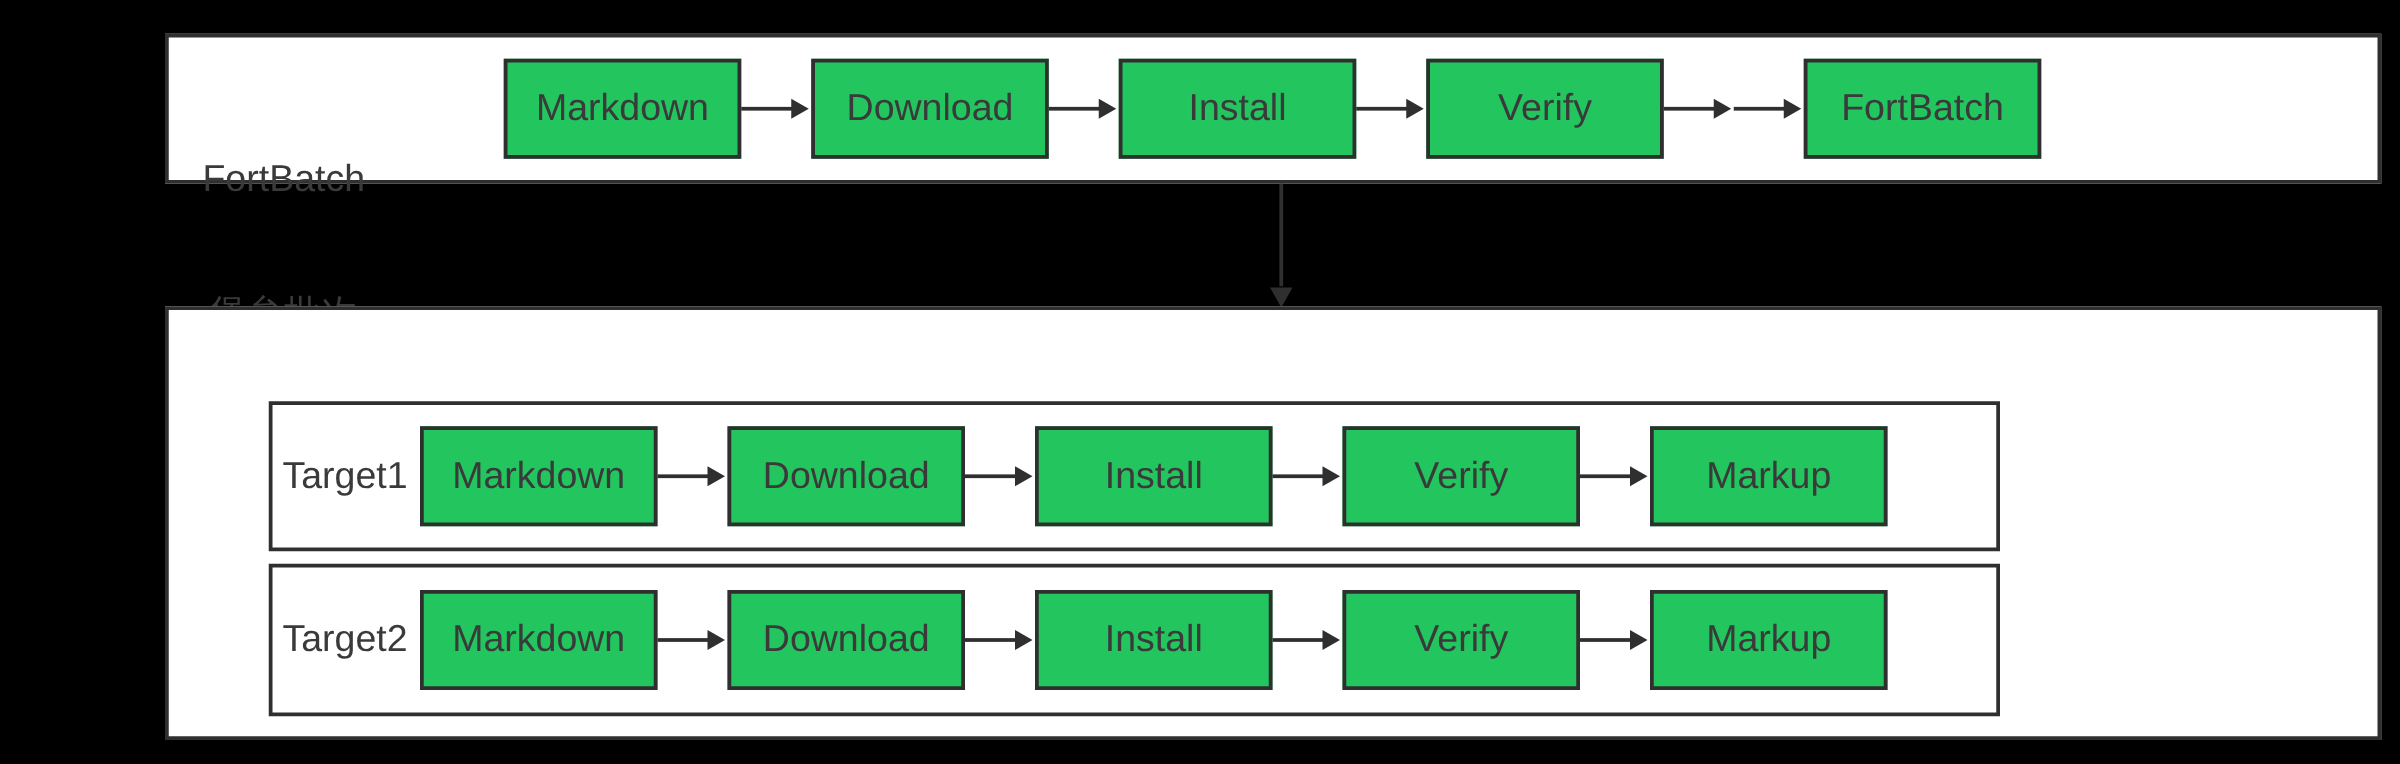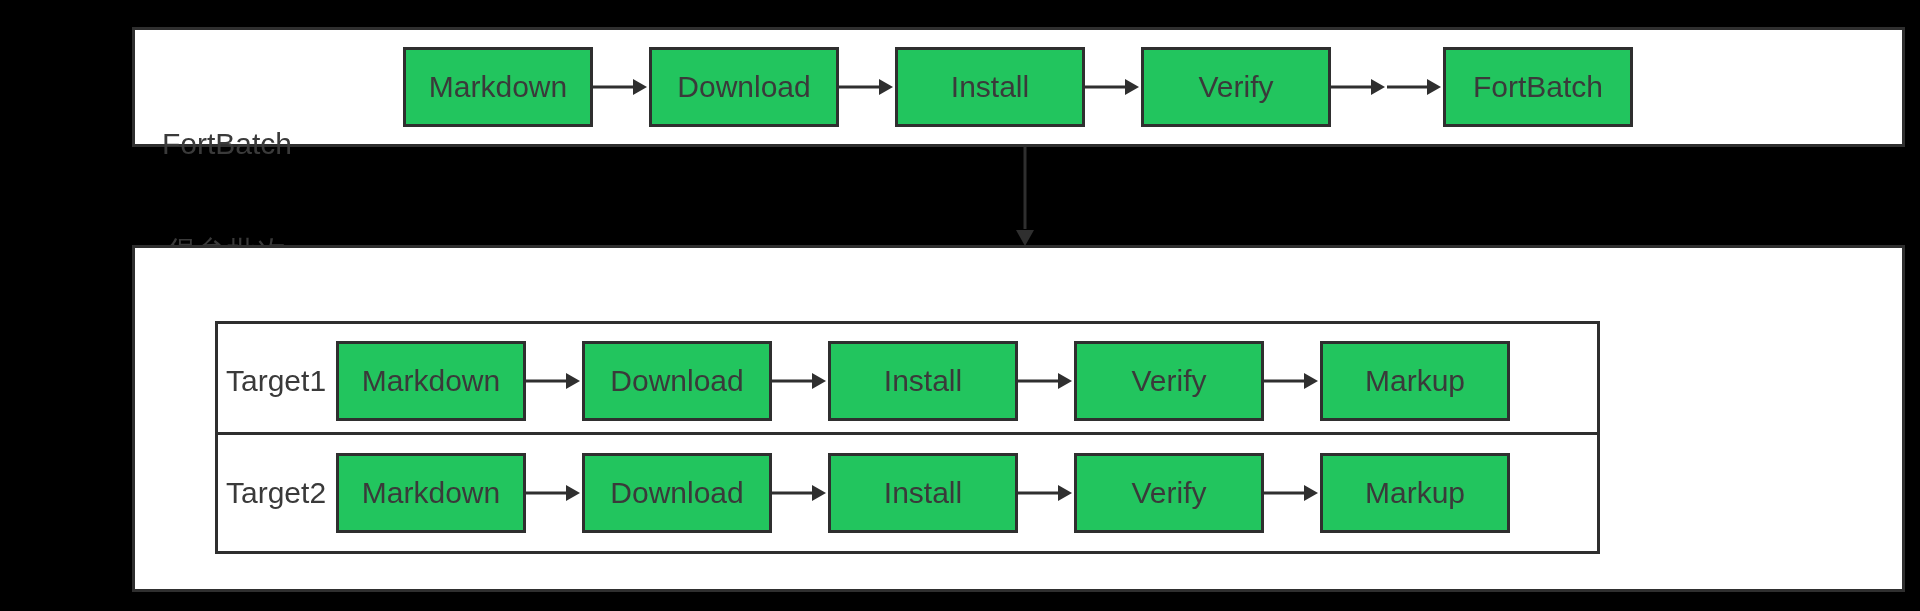--- a/index.html
+++ b/index.html
@@ -32,21 +32,21 @@
   #label-fortbatch { left: 2px; top: 24px; width: 180px; }
   #label-batch1    { left: 10px; top: 147px; width: 180px; text-align: left; padding-left: 8px; }
 
   
   .target-frame {
     position: absolute;
     background: #ffffff;
     border: 3px solid #2f2f2f;
   }
   #frame-target1 { left: 80px; top: 35px; width: 1385px; height: 120px; margin-top: 38px; }
-  #frame-target2 { left: 80px; top: 184px; width: 1385px; height: 122px; }
+  #frame-target2 { left: 80px; top: 203px; width: 1385px; height: 122px; }
 
   .target-label {
     position: absolute;
     left: 8px;
     top: 50%;
     transform: translateY(-50%);
     font-size: 30px;
     color: #3a3a3a;
     white-space: nowrap;
   }

